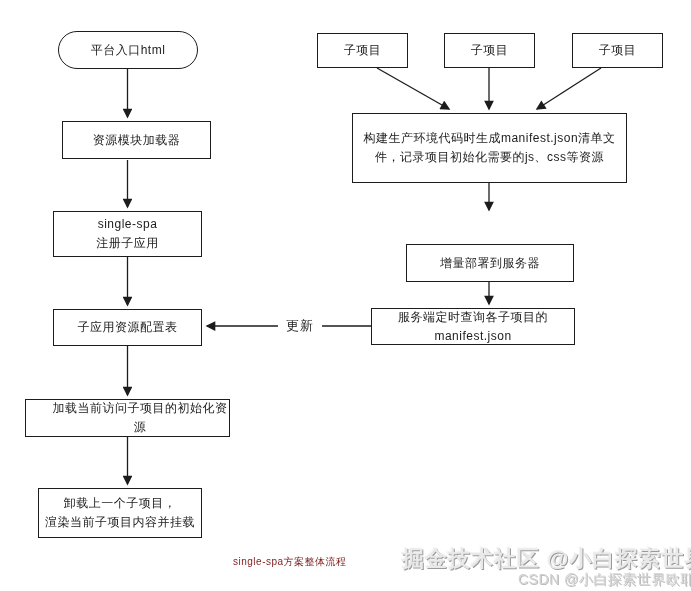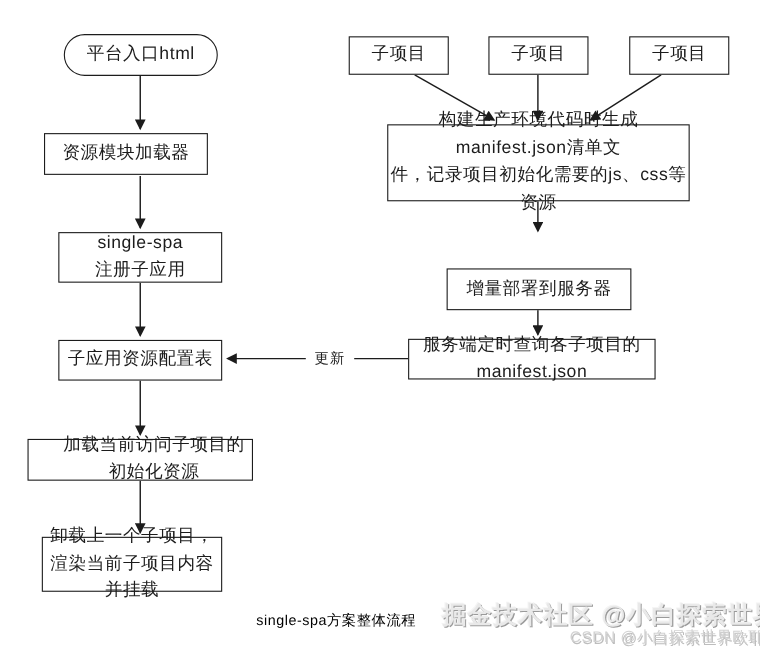--- a/index.html
+++ b/index.html
@@ -25,41 +25,41 @@
   }
   .node {
     position: absolute;
     box-sizing: border-box;
     border: 1.4px solid #1c1c1c;
     background: #ffffff;
     display: flex;
     align-items: center;
     justify-content: center;
     text-align: center;
-    font-size: 16px;
+    font-size: 12px;
     line-height: 1.55;
     white-space: pre-line;
     letter-spacing: 0.5px;
   }
   .node.rounded {
     border-radius: 19px;
   }
   .edge-label {
     position: absolute;
     transform: translate(-50%, -50%);
     background: #ffffff;
     padding: 0 8px;
     font-size: 13px;
     letter-spacing: 1px;
   }
   .caption {
     position: absolute;
-    font-size: 13px;
+    font-size: 10px;
     letter-spacing: 0.5px;
-    color: #000000;
+    color: #7f1d1d;
   }
   .watermark-1 {
     position: absolute;
     font-size: 22px;
     font-weight: bold;
     letter-spacing: 1px;
     color: #e9e9e9;
     text-shadow: 1px 1px 0 #9a9a9a, -1px -1px 0 #f5f5f5;
     white-space: nowrap;
   }
@@ -93,21 +93,21 @@
       <line x1="489" y1="68" x2="489" y2="109" marker-end="url(#arrow)"></line>
       <line x1="601" y1="68" x2="537" y2="109" marker-end="url(#arrow)"></line>
       <line x1="489" y1="167" x2="489" y2="210" marker-end="url(#arrow)"></line>
       <line x1="489" y1="252" x2="489" y2="304" marker-end="url(#arrow)"></line>
       <line x1="371" y1="326" x2="207" y2="326" marker-end="url(#arrow)"></line>
     </g>
   </svg>
 
   <div class="node rounded" style="left:58px; top:31px; width:140px; height:38px;">平台入口html</div>
 
-  <div class="node" style="left:40px; top:121px; width:149px; height:38px;font-family:Liberation Mono, monospace;">资源模块加载器</div>
+  <div class="node" style="left:62px; top:121px; width:149px; height:38px;">资源模块加载器</div>
 
   <div class="node" style="left:53px; top:211px; width:149px; height:46px;">single-spa
 注册子应用</div>
 
   <div class="node" style="left:53px; top:309px; width:149px; height:37px;">子应用资源配置表</div>
 
   <div class="node" style="left:25px; top:399px; width:205px; height:38px;padding-left:25px;">加载当前访问子项目的初始化资源</div>
 
   <div class="node" style="left:38px; top:488px; width:164px; height:50px;">卸载上一个子项目，
 渲染当前子项目内容并挂载</div>
@@ -116,21 +116,21 @@
 
   <div class="node" style="left:444px; top:33px; width:91px; height:35px;">子项目</div>
 
   <div class="node" style="left:572px; top:33px; width:91px; height:35px;">子项目</div>
 
   <div class="node" style="left:352px; top:113px; width:275px; height:70px;">构建生产环境代码时生成manifest.json清单文
 件，记录项目初始化需要的js、css等资源</div>
 
   <div class="node" style="left:406px; top:214px; width:168px; height:38px;margin-top:30px;">增量部署到服务器</div>
 
-  <div class="node" style="left:371px; top:308px; width:225px; height:37px;">服务端定时查询各子项目的manifest.json</div>
+  <div class="node" style="left:371px; top:308px; width:204px; height:37px;">服务端定时查询各子项目的manifest.json</div>
 
   <div class="edge-label" style="left:300px; top:326px;">更新</div>
 
   <div class="caption" style="left:233px; top:555px;">single-spa方案整体流程</div>
 
   <div class="watermark-1" style="left:402px; top:544px;">掘金技术社区 @小白探索世界欧耶</div>
 
   <div class="watermark-2" style="left:518px; top:571px;">CSDN @小白探索世界欧耶！~</div>
 
 </div>

